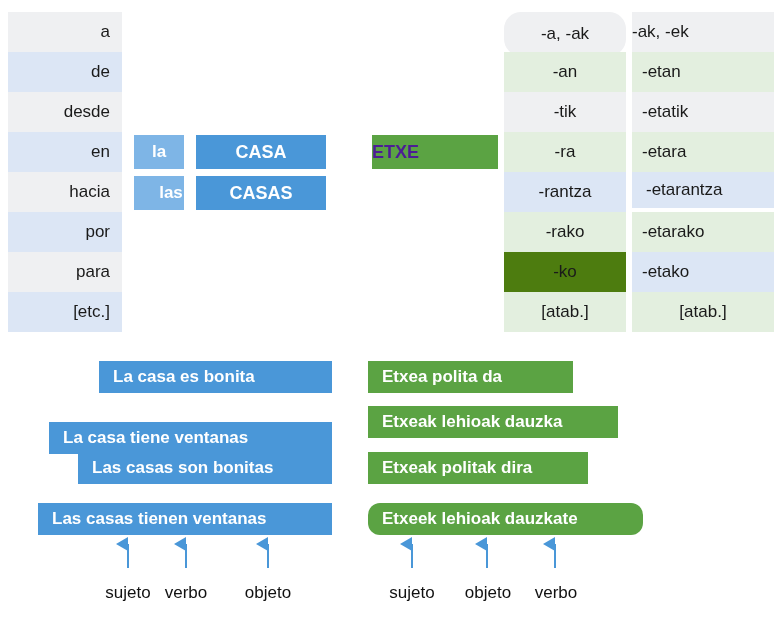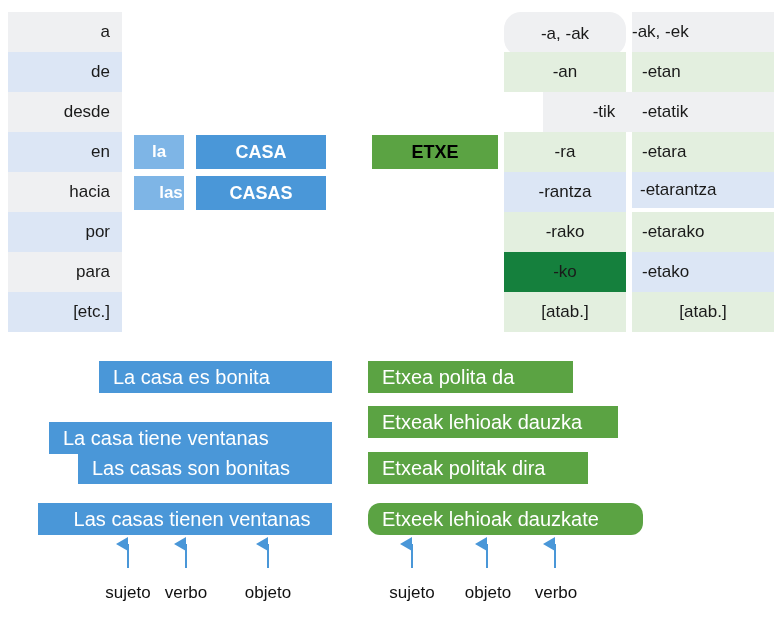--- a/index.html
+++ b/index.html
@@ -47,34 +47,33 @@
     color: #ffffff;
     font-weight: bold;
     background: #7eb5e6;
     font-size: 17px;
   }
   .green-box {
     position: absolute;
     box-sizing: border-box;
     display: flex;
     align-items: center;
-    justify-content: center;
-    color: #000000;
+    color: #4c1d95;
     font-weight: bold;
     background: #5ba343;
   }
   .sentence {
     position: absolute;
     box-sizing: border-box;
     display: flex;
     align-items: center;
     padding-left: 14px;
     color: #ffffff;
-    font-weight: normal;
-    font-size: 20px;
+    font-weight: bold;
+    font-size: 17px;
   }
   .legend {
     position: absolute;
     font-size: 17px;
     color: #111111;
     text-align: center;
   }
   svg.arrows {
     position: absolute;
     left: 0;
@@ -129,52 +128,52 @@
 <div class="green-box" style="left:372px; top:135px; width:126px; height:34px; font-size:18px;">
   <span>ETXE</span>
 </div>
 
 <div class="cell suffix-cell" style="left:504px; top:12px; width:122px; height:44px; background:#eff0f2;border-radius:17px;">
   <span>-a, -ak</span>
 </div>
 <div class="cell suffix-cell" style="left:504px; top:52px; width:122px; height:40px; background:#e3efdf;">
   <span>-an</span>
 </div>
-<div class="cell suffix-cell" style="left:504px; top:92px; width:122px; height:40px; background:#eff0f2;margin-left:39px;">
+<div class="cell suffix-cell" style="left:504px; top:92px; width:122px; height:40px; background:#eff0f2;">
   <span>-tik</span>
 </div>
 <div class="cell suffix-cell" style="left:504px; top:132px; width:122px; height:40px; background:#e3efdf;">
   <span>-ra</span>
 </div>
 <div class="cell suffix-cell" style="left:504px; top:172px; width:122px; height:40px; background:#dce6f5;">
   <span>-rantza</span>
 </div>
 <div class="cell suffix-cell" style="left:504px; top:212px; width:122px; height:40px; background:#e3efdf;">
   <span>-rako</span>
 </div>
-<div class="cell suffix-cell" style="left:504px; top:252px; width:122px; height:40px; background:#15803d;">
+<div class="cell suffix-cell" style="left:504px; top:252px; width:122px; height:40px; background:#4d7c0f;">
   <span>-ko</span>
 </div>
 <div class="cell suffix-cell" style="left:504px; top:292px; width:122px; height:40px; background:#e3efdf;">
   <span>[atab.]</span>
 </div>
 
 <div class="cell suffix-cell" style="left:632px; top:12px; width:142px; height:40px; background:#eff0f2; justify-content:flex-start; padding-left:0;">
   <span>-ak, -ek</span>
 </div>
 <div class="cell suffix-cell" style="left:632px; top:52px; width:142px; height:40px; background:#e3efdf; justify-content:flex-start; padding-left:10px;">
   <span>-etan</span>
 </div>
 <div class="cell suffix-cell" style="left:632px; top:92px; width:142px; height:40px; background:#eff0f2; justify-content:flex-start; padding-left:10px;">
   <span>-etatik</span>
 </div>
 <div class="cell suffix-cell" style="left:632px; top:132px; width:142px; height:40px; background:#e3efdf; justify-content:flex-start; padding-left:10px;">
   <span>-etara</span>
 </div>
-<div class="cell suffix-cell" style="left:632px; top:172px; width:142px; height:36px; background:#dce6f5; justify-content:flex-start; padding-left:8px;">
+<div class="cell suffix-cell" style="left:632px; top:172px; width:142px; height:36px; background:#dce6f5; justify-content:flex-start; padding-left:14px;">
   <span>-etarantza</span>
 </div>
 <div class="cell suffix-cell" style="left:632px; top:212px; width:142px; height:40px; background:#e3efdf; justify-content:flex-start; padding-left:10px;">
   <span>-etarako</span>
 </div>
 <div class="cell suffix-cell" style="left:632px; top:252px; width:142px; height:40px; background:#dce6f5; justify-content:flex-start; padding-left:10px;">
   <span>-etako</span>
 </div>
 <div class="cell suffix-cell" style="left:632px; top:292px; width:142px; height:40px; background:#e3efdf;">
   <span>[atab.]</span>
@@ -182,21 +181,21 @@
 
 <div class="sentence" style="left:99px; top:361px; width:233px; height:32px; background:#4a97d8;">
   <span>La casa es bonita</span>
 </div>
 <div class="sentence" style="left:49px; top:422px; width:283px; height:32px; background:#4a97d8;">
   <span>La casa tiene ventanas</span>
 </div>
 <div class="sentence" style="left:78px; top:452px; width:254px; height:32px; background:#4a97d8;">
   <span>Las casas son bonitas</span>
 </div>
-<div class="sentence" style="left:38px; top:503px; width:294px; height:32px; background:#4a97d8;justify-content:center;">
+<div class="sentence" style="left:38px; top:503px; width:294px; height:32px; background:#4a97d8;">
   <span>Las casas tienen ventanas</span>
 </div>
 
 <div class="sentence" style="left:368px; top:361px; width:205px; height:32px; background:#5ba343;">
   <span>Etxea polita da</span>
 </div>
 <div class="sentence" style="left:368px; top:406px; width:250px; height:32px; background:#5ba343;">
   <span>Etxeak lehioak dauzka</span>
 </div>
 <div class="sentence" style="left:368px; top:452px; width:220px; height:32px; background:#5ba343;">

